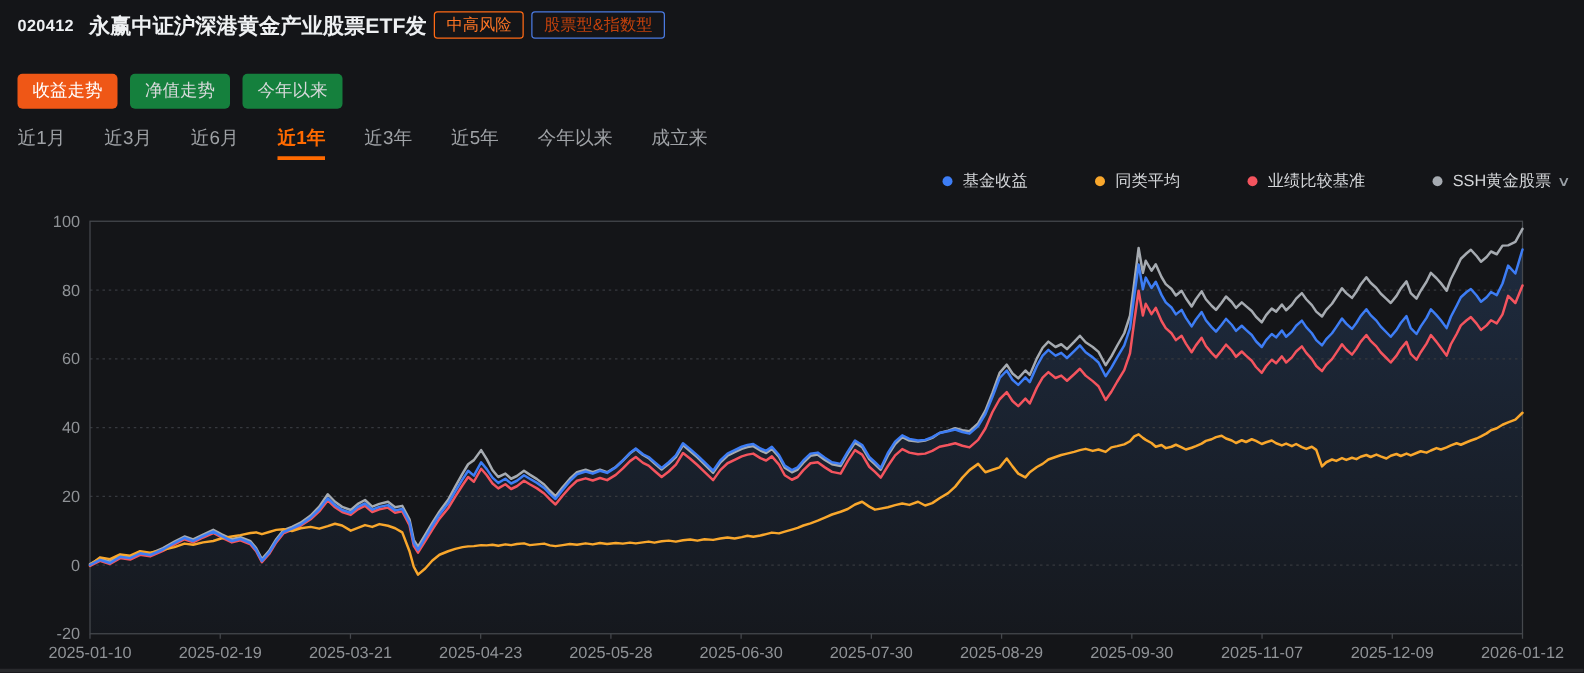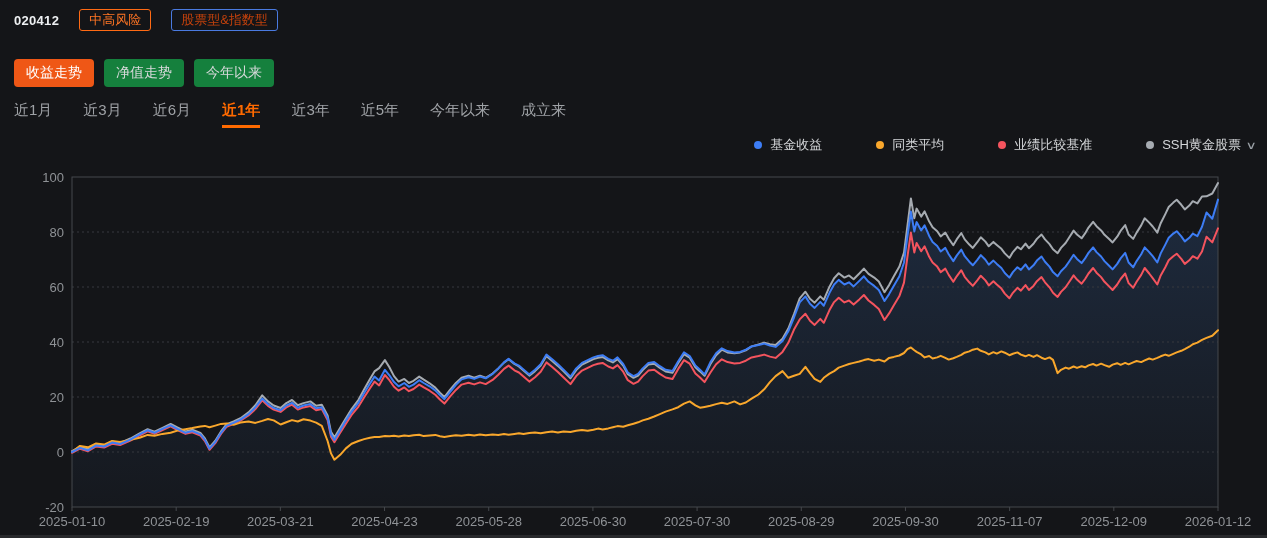--- a/index.html
+++ b/index.html
@@ -11,21 +11,21 @@
     font-family:"Liberation Sans","DejaVu Sans",sans-serif;
     -webkit-font-smoothing:antialiased;
   }
   
   .title-row{
     position:absolute;left:14px;top:6px;right:10px;
     display:flex;align-items:center;height:28px;
   }
   .fund-code{font-size:13px;font-weight:700;color:#eef0f2;letter-spacing:.3px;}
   .fund-name{font-size:17px;font-weight:700;color:#eef0f2;margin-left:12px;}
-  .badge{font-size:13px;line-height:16px;padding:2px 9px;border-radius:3px;margin-left:20px;background:transparent;}
+  .badge{font-size:13px;line-height:16px;padding:2px 9px;border-radius:3px;margin-left:6px;background:transparent;}
   .badge.risk{color:#ff7524;border:1px solid #ff6a14;}
   .badge.type{color:#c2410c;border:1px solid #4a7ae0;}
   
   .view-tabs{position:absolute;left:14px;top:59px;display:flex;}
   .vtab{
     font-size:14px;padding:5px 12px;border-radius:4px;margin-right:10px;
     background:#15803d;color:#d8d9db;cursor:pointer;
   }
   .vtab.active{background:#ef5716;color:#ffffff;}
   
@@ -99,20 +99,21 @@
       <text x="1009.6363636363636" y="526" text-anchor="middle" font-size="13" fill="#8f9296">2025-11-07</text>
       <line x1="1113.8181818181818" x2="1113.8181818181818" y1="507" y2="511" stroke="#45484d" stroke-width="1"></line>
       <text x="1113.8181818181818" y="526" text-anchor="middle" font-size="13" fill="#8f9296">2025-12-09</text>
       <line x1="1218" x2="1218" y1="507" y2="511" stroke="#45484d" stroke-width="1"></line>
       <text x="1218" y="526" text-anchor="middle" font-size="13" fill="#8f9296">2026-01-12</text>
     </g>
 </svg>
 
 <div class="title-row">
   <span class="fund-code">020412</span>
+  <span class="fund-name">永赢中证沪深港黄金产业股票ETF发</span>
   <span class="badge risk">中高风险</span>
   <span class="badge type">股票型&amp;指数型</span>
 </div>
 
 <div class="view-tabs">
   <div class="vtab active">收益走势</div>
   <div class="vtab">净值走势</div>
   <div class="vtab">今年以来</div>
 </div>
 

